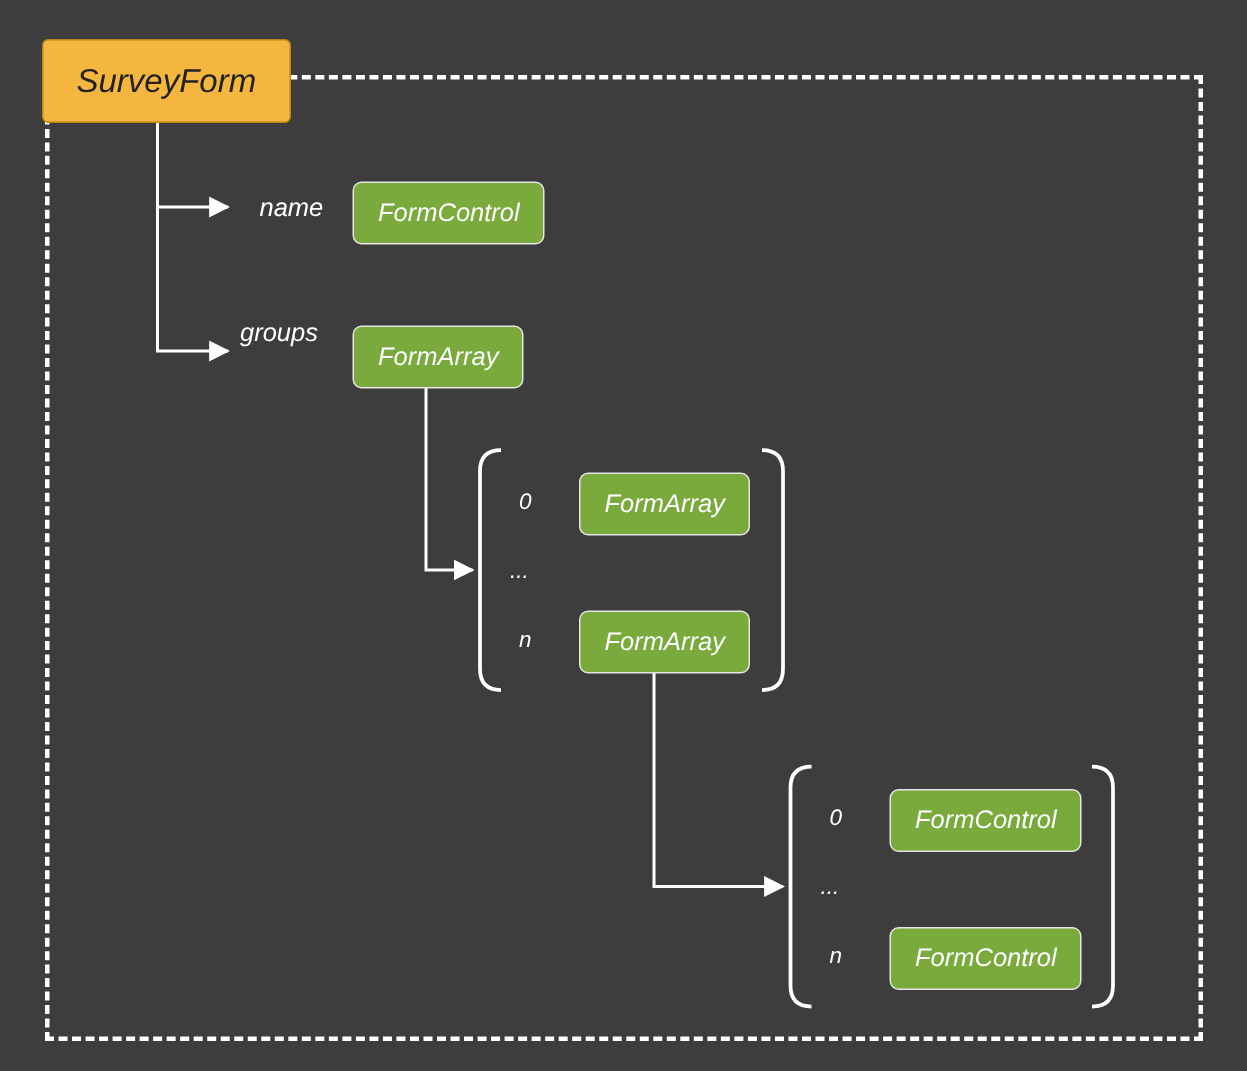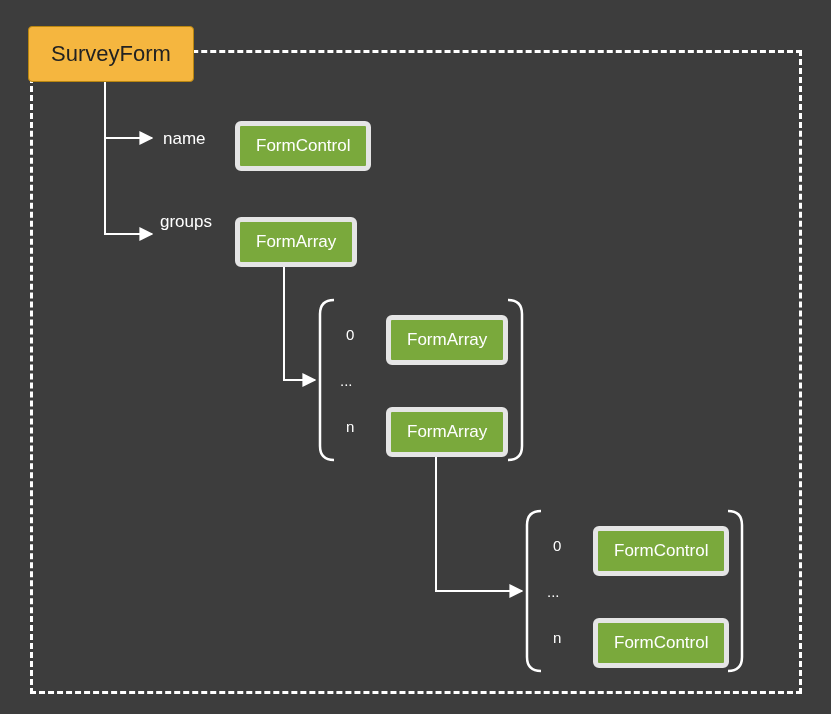--- a/index.html
+++ b/index.html
@@ -10,20 +10,21 @@
     font-family: Arial, Helvetica, sans-serif;
     width: 831px;
     height: 714px;
     position: relative;
     overflow: hidden;
   }
   .canvas {
     position: relative;
     width: 831px;
     height: 714px;
+    font-style: italic;
   }
   .dashed-box {
     position: absolute;
     left: 30px;
     top: 50px;
     width: 772px;
     height: 644px;
     border: 3px dashed #ffffff;
   }
   .node-root {
@@ -32,21 +33,21 @@
     border: 1px solid #b98610;
     border-radius: 4px;
     color: #222;
     font-size: 22px;
     padding: 14px 22px;
     z-index: 2;
   }
   .node-green {
     position: absolute;
     background: #7aa93c;
-    border: 5px solid #e5e5e5;
+    border: 1px solid #e5e5e5;
     border-radius: 6px;
     color: #fff;
     font-size: 17px;
     padding: 10px 16px;
     z-index: 2;
   }
   .label {
     position: absolute;
     color: #fff;
     font-size: 17px;
@@ -71,21 +72,21 @@
 <body>
 
 <div class="canvas">
 
   <div class="dashed-box"></div>
 
   <div class="node-root" style="left:28px; top:26px;">
     <span>SurveyForm</span>
   </div>
 
-  <div class="label" style="left:163px; top:129px;">name</div>
+  <div class="label" style="left:173px; top:129px;">name</div>
   <div class="node-green" style="left:235px; top:121px;">
     <span>FormControl</span>
   </div>
 
   <div class="label" style="left:160px; top:212px;">groups</div>
   <div class="node-green" style="left:235px; top:217px;">
     <span>FormArray</span>
   </div>
 
   <div class="small-label" style="left:346px; top:326px;">0</div>

